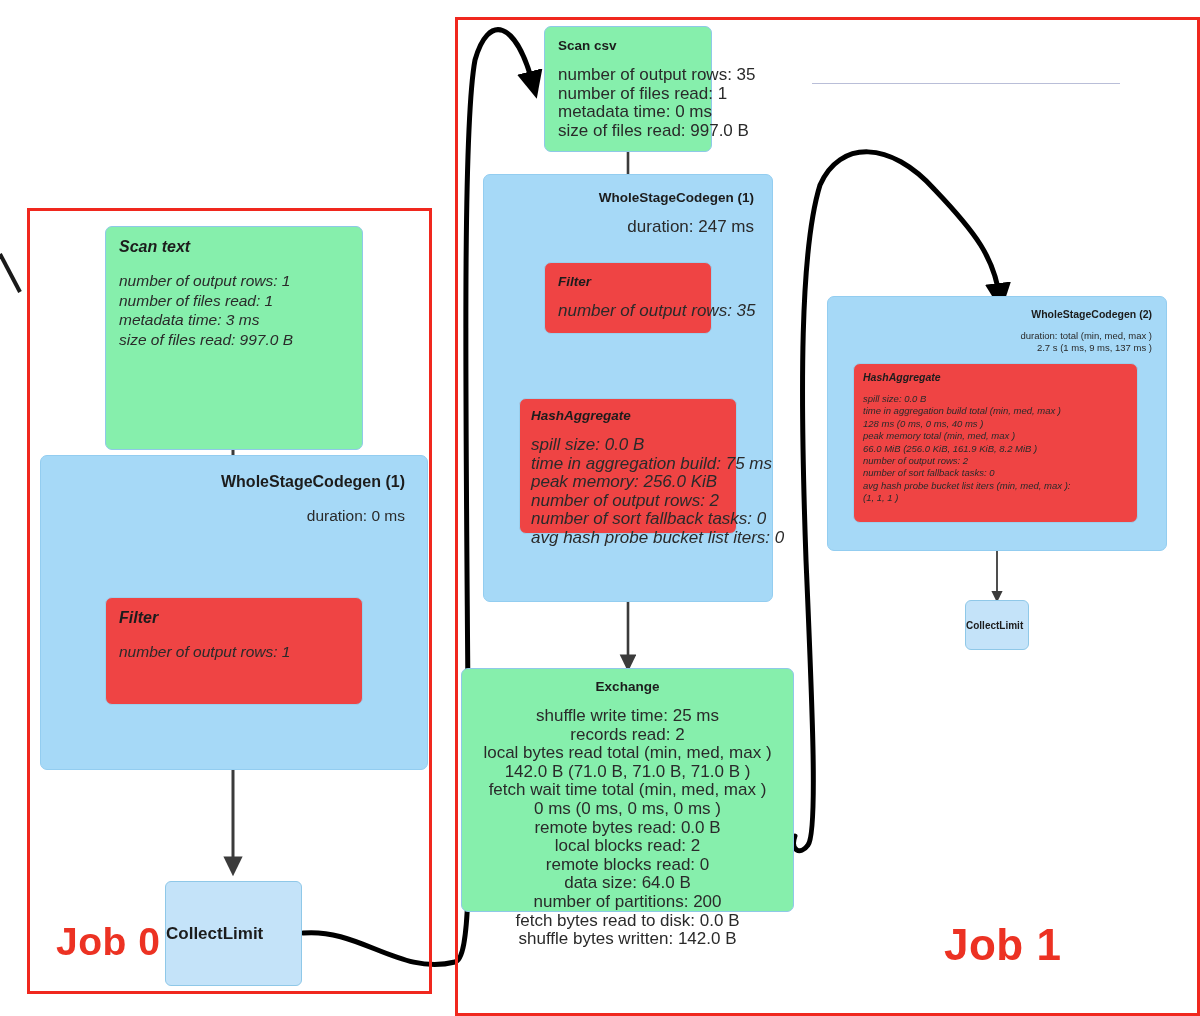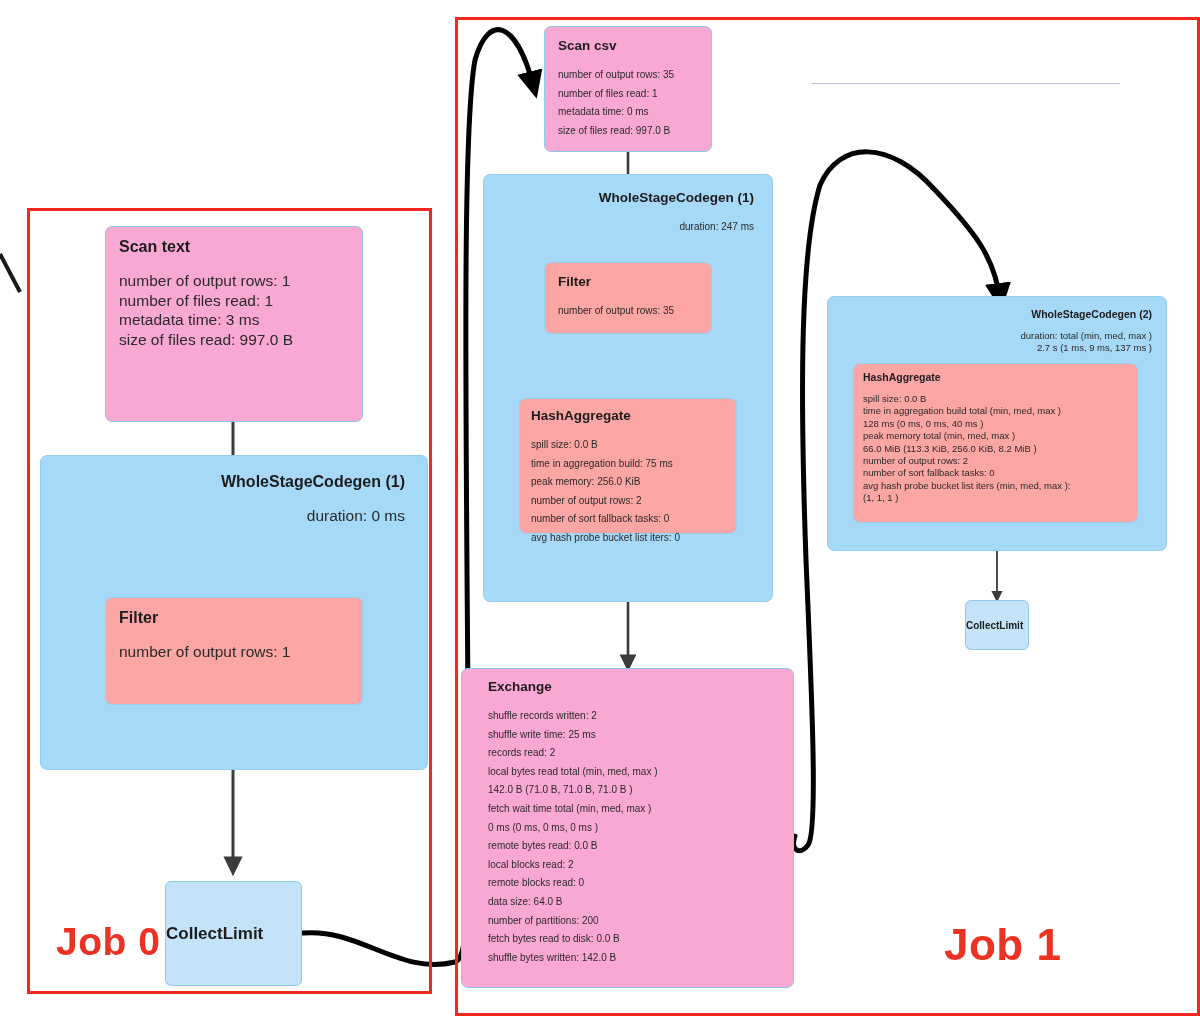--- a/index.html
+++ b/index.html
@@ -41,26 +41,27 @@
   }
   #job0-label { left: 56px;  top: 920px; font-size: 39px; }
   #job1-label { left: 944px; top: 920px; font-size: 44px; }
 
   
   .node {
     position: absolute;
     box-sizing: border-box;
     border-radius: 7px;
     border: 1px solid #8fc8e8;
-    background: #f9a8d4;
+    background: #86efac;
     padding: 10px 12px 10px 13px;
   }
   .node.inner {
-    background: #fca5a5;
+    background: #ef4444;
     border-color: #9ad0ee;
+    font-style: italic;
   }
   .node.stage {
     background: #a6d9f7;
     border-color: #93cdf0;
   }
   .node .title {
     font-weight: bold;
     font-size: 16px;
     line-height: 20px;
     color: #1c1c1c;
@@ -77,21 +78,21 @@
   
   .stage .title.right,
   .stage .metrics.right { text-align: right; }
   .stage .metrics.right div { white-space: nowrap; }
 
   
   .small .title { font-size: 10.5px; line-height: 13px; margin-bottom: 9px; }
   .small .metrics { font-size: 9.5px; line-height: 12.4px; }
 
   .mid .title { font-size: 13.5px; line-height: 17px; margin-bottom: 12px; }
-  .mid .metrics { font-size: 10px; line-height: 18.6px; }
+  .mid .metrics { font-size: 17px; line-height: 18.6px; }
 
   .tiny-node {
     position: absolute;
     box-sizing: border-box;
     border-radius: 6px;
     border: 1px solid #8fc8e8;
     background: #c4e3f9;
     display: flex;
     align-items: center;
     justify-content: flex-start;
@@ -140,21 +141,21 @@
            C975,232 995,258 1000,300" stroke="#000000" stroke-width="5" fill="none" stroke-linecap="round" marker-end="url(#arrowhead-fat)"></path>
 
   <path d="M997,551 L997,600" stroke="#3b3b3b" stroke-width="1.8" fill="none" marker-end="url(#arrowhead)"></path>
 </svg>
 
 <div id="job0-frame" class="job-frame"></div>
 <div id="job1-frame" class="job-frame"></div>
 
 <div class="divider-line" style="left:812px; top:83px; width:308px;"></div>
 
-<div class="node" id="node-scan-text" style="left:105px; top:226px; width:258px; height:196px;">
+<div class="node" id="node-scan-text" style="left:105px; top:226px; width:258px; height:224px;font-style:italic;">
   <div class="title">Scan text</div>
   <div class="metrics">
     <div>number of output rows: 1</div>
     <div>number of files read: 1</div>
     <div>metadata time: 3 ms</div>
     <div>size of files read: 997.0 B</div>
   </div>
 </div>
 
 <div class="node stage" id="node-stage-job0" style="left:40px; top:455px; width:388px; height:315px; padding:16px 22px;">
@@ -206,24 +207,23 @@
   <div class="metrics">
     <div>spill size: 0.0 B</div>
     <div>time in aggregation build: 75 ms</div>
     <div>peak memory: 256.0 KiB</div>
     <div>number of output rows: 2</div>
     <div>number of sort fallback tasks: 0</div>
     <div>avg hash probe bucket list iters: 0</div>
   </div>
 </div>
 
-<div class="node mid" id="node-exchange" style="left:461px; top:668px; width:333px; height:320px; padding:9px 26px;">
+<div class="node mid" id="node-exchange" style="left:461px; top:668px; width:333px; height:244px; padding:9px 5px;text-align:center;">
   <div class="title">Exchange</div>
   <div class="metrics">
-    <div>shuffle records written: 2</div>
     <div>shuffle write time: 25 ms</div>
     <div>records read: 2</div>
     <div>local bytes read total (min, med, max )</div>
     <div>142.0 B (71.0 B, 71.0 B, 71.0 B )</div>
     <div>fetch wait time total (min, med, max )</div>
     <div>0 ms (0 ms, 0 ms, 0 ms )</div>
     <div>remote bytes read: 0.0 B</div>
     <div>local blocks read: 2</div>
     <div>remote blocks read: 0</div>
     <div>data size: 64.0 B</div>
@@ -241,21 +241,21 @@
   </div>
 </div>
 
 <div class="node inner small" id="node-hashaggregate2-job1" style="left:853px; top:363px; width:285px; height:160px; padding:7px 9px;">
   <div class="title">HashAggregate</div>
   <div class="metrics">
     <div>spill size: 0.0 B</div>
     <div>time in aggregation build total (min, med, max )</div>
     <div>128 ms (0 ms, 0 ms, 40 ms )</div>
     <div>peak memory total (min, med, max )</div>
-    <div>66.0 MiB (113.3 KiB, 256.0 KiB, 8.2 MiB )</div>
+    <div>66.0 MiB (256.0 KiB, 161.9 KiB, 8.2 MiB )</div>
     <div>number of output rows: 2</div>
     <div>number of sort fallback tasks: 0</div>
     <div>avg hash probe bucket list iters (min, med, max ):</div>
     <div>(1, 1, 1 )</div>
   </div>
 </div>
 
 <div class="tiny-node" id="node-collectlimit-job1" style="left:965px; top:600px; width:64px; height:50px;">
   <span>CollectLimit</span>
 </div>

